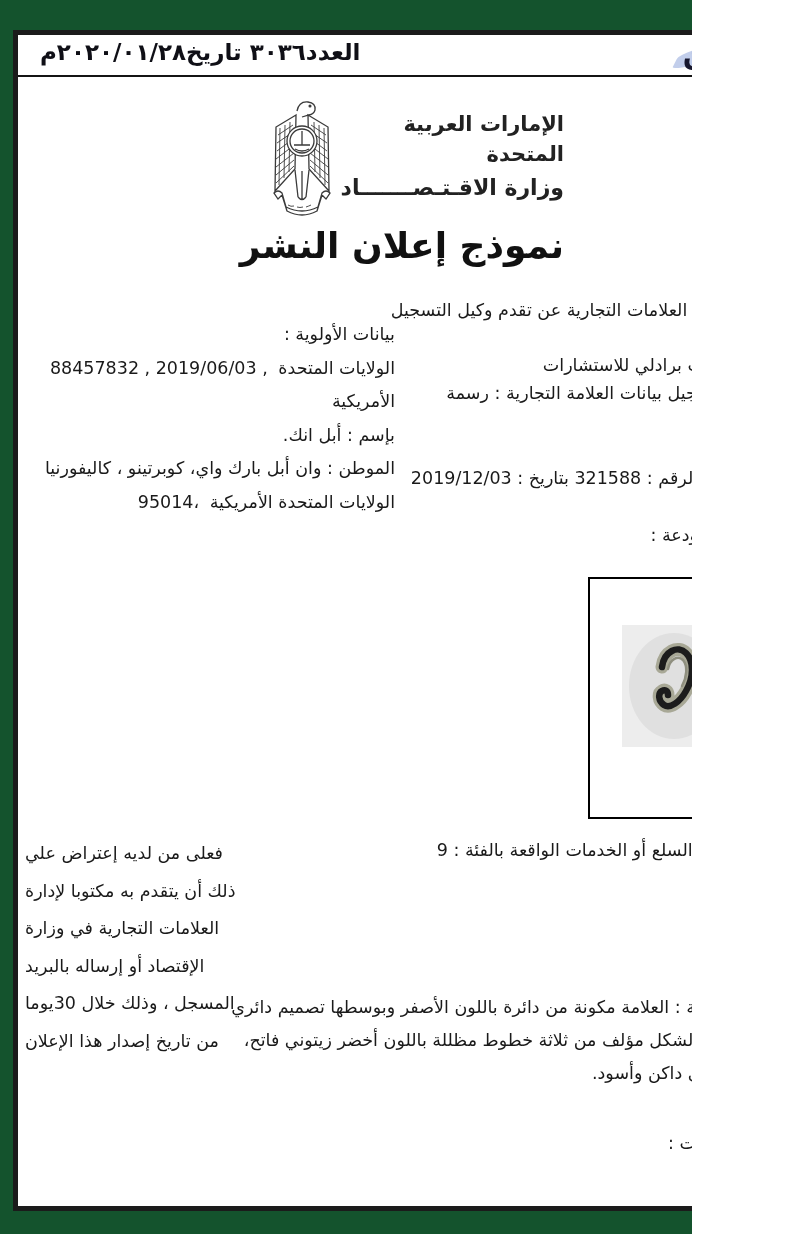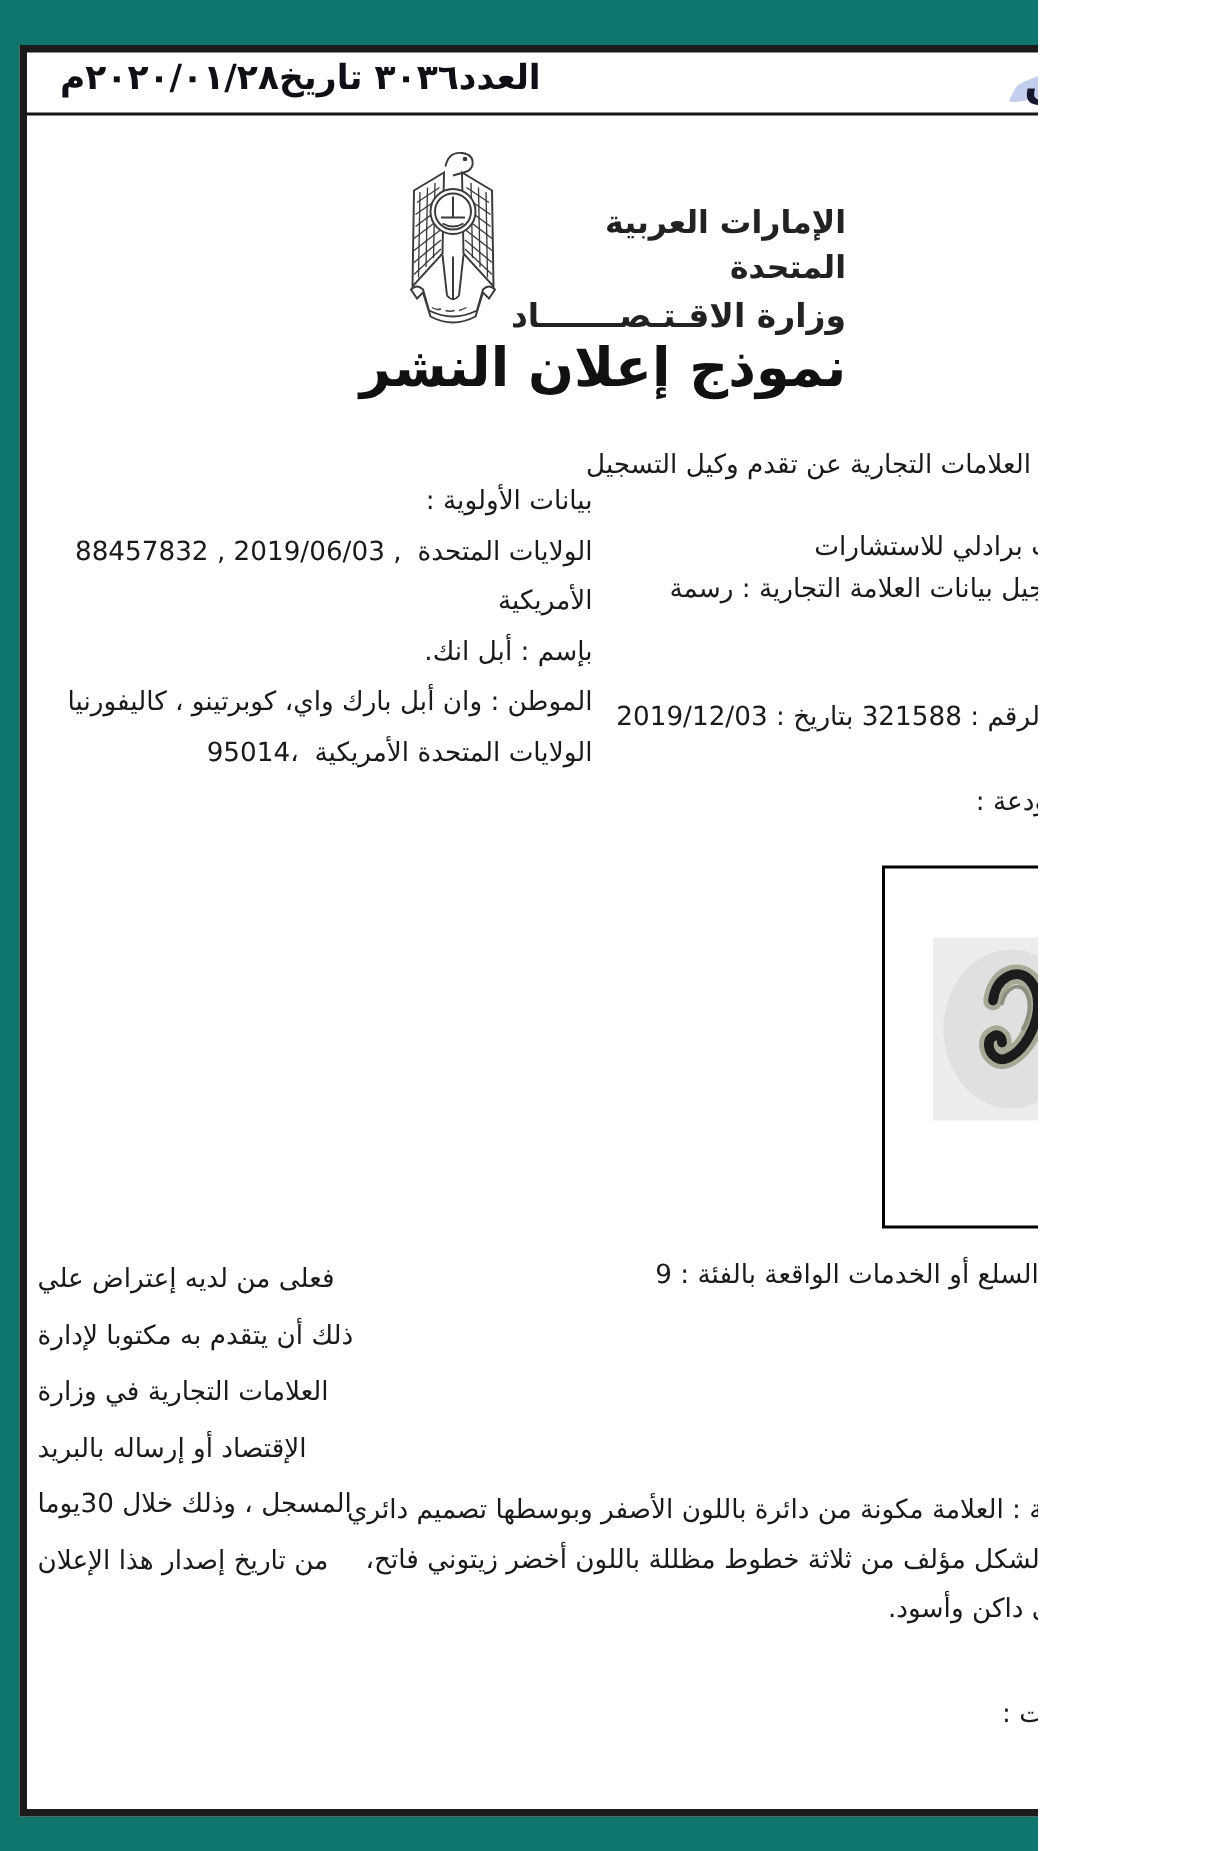--- a/index.html
+++ b/index.html
@@ -1,33 +1,33 @@
 <!DOCTYPE html>
 <html lang="ar"><head>
 <meta charset="utf-8">
 <style>
   html,body{margin:0;padding:0;background:#ffffff;}
-  .page{position:relative;width:692px;height:1234px;background:#0f766e;overflow:hidden;
+  .page{position:relative;width:692px;height:1234px;background:#14532d;overflow:hidden;
         font-family:"DejaVu Sans",sans-serif;color:#1a1a1a;}
   .frame{position:absolute;left:13px;top:30px;width:768px;height:1171px;
          border:5px solid #1b1b1b;background:#fff;}
   
   .header{position:absolute;left:0;top:0;width:768px;height:40px;border-bottom:2px solid #141414;}
   .issue{position:absolute;left:22px;top:4px;font-size:23px;font-weight:bold;color:#0f0f16;
          direction:rtl;white-space:nowrap;letter-spacing:0.5px;}
   .logo{position:absolute;right:14px;top:0px;font-size:28px;font-weight:bold;color:#17172e;
         direction:rtl;line-height:38px;}
   .logo .swoosh{position:absolute;right:-8px;top:7px;width:104px;height:18px;background:#b7c6e8;
         opacity:.85;transform:rotate(-9deg) skewX(-35deg);border-radius:50% 10% 50% 10%;z-index:0;}
   .logo .logo-text{position:relative;z-index:1;}
   
   .emblem-group{position:absolute;left:247px;top:60px;display:flex;align-items:flex-start;}
   .falcon{width:74px;height:132px;flex:0 0 auto;}
   .ministry{direction:rtl;text-align:right;margin-right:14px;margin-top:14px;width:225px;color:#222;}
-  .ministry .m1{font-size:21px;font-weight:bold;line-height:30px;margin-top:24px;}
+  .ministry .m1{font-size:21px;font-weight:bold;line-height:30px;}
   .ministry .m2{font-size:22px;font-weight:bold;line-height:38px;}
   
   .title{position:absolute;left:0;top:190px;width:768px;margin:0;text-align:center;
          font-size:36px;font-weight:bold;color:#111;direction:rtl;}
   
   .col-right{position:absolute;right:20px;top:262px;width:382px;direction:rtl;text-align:right;
              font-size:17.5px;line-height:27.5px;}
   .deposit{margin-top:58px;}
   .col-left{position:absolute;left:5px;top:283px;width:372px;font-size:17.5px;line-height:33.5px;
             text-align:right;direction:rtl;}

